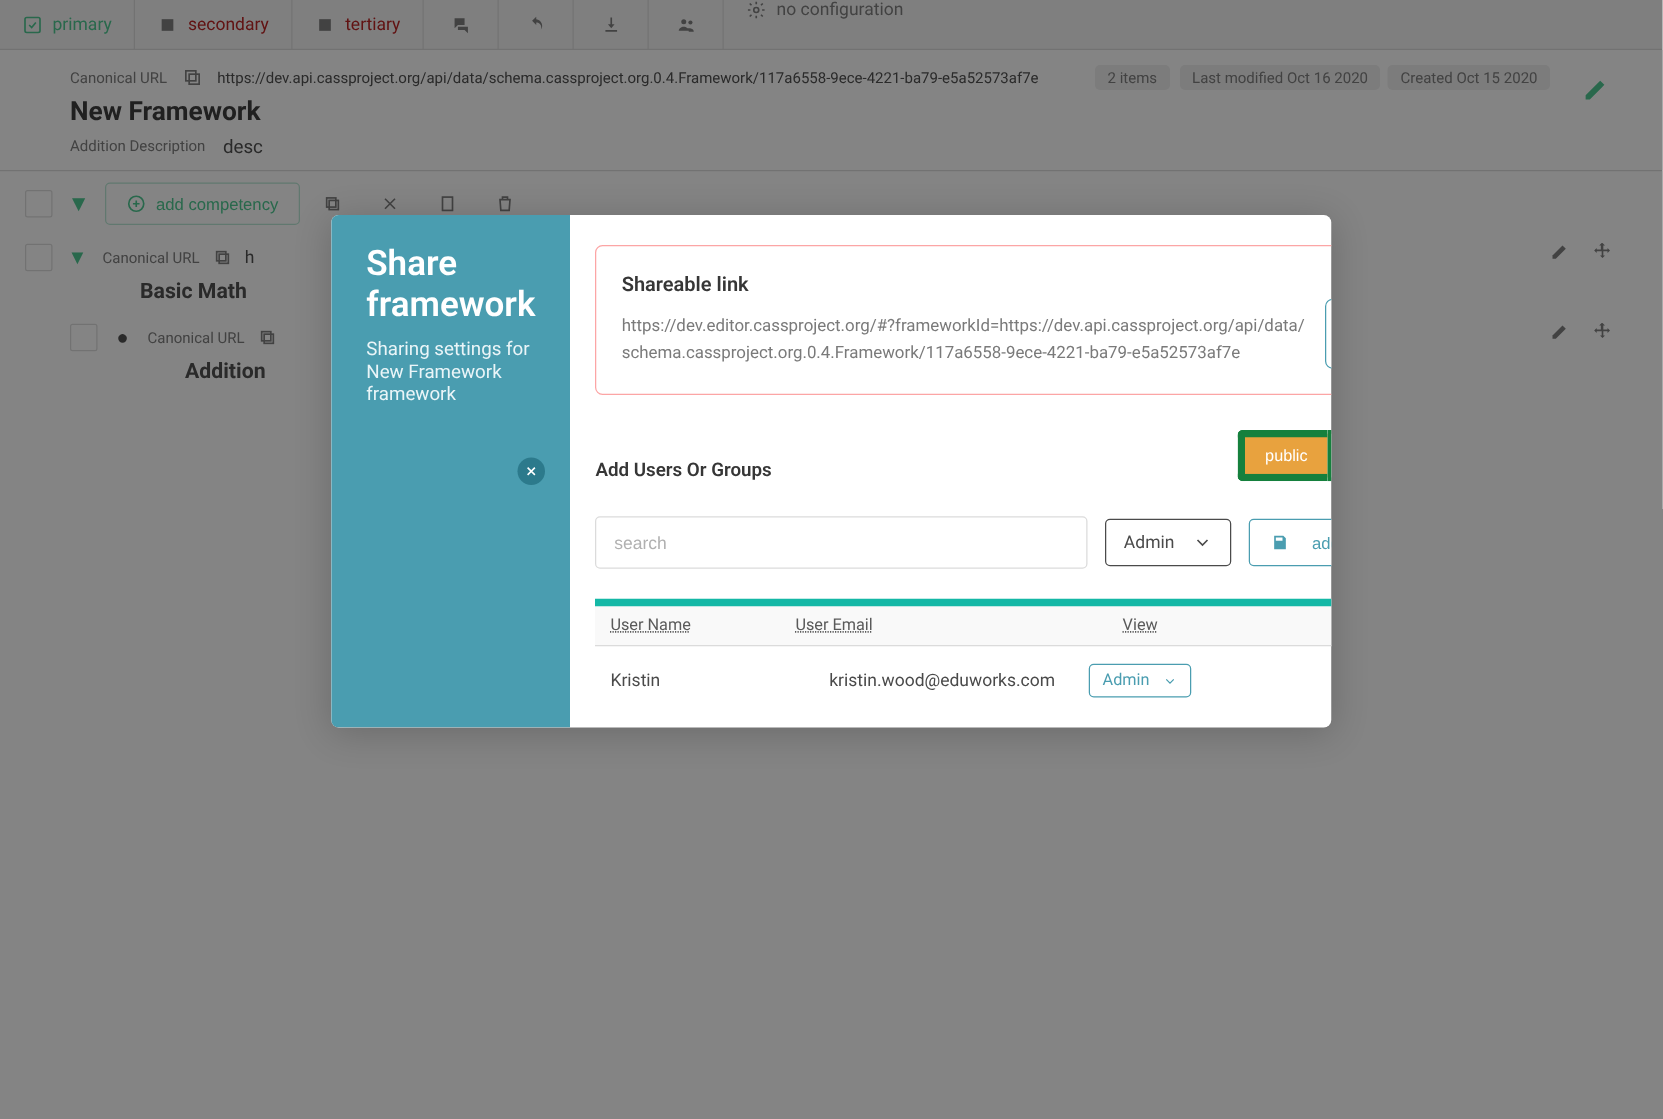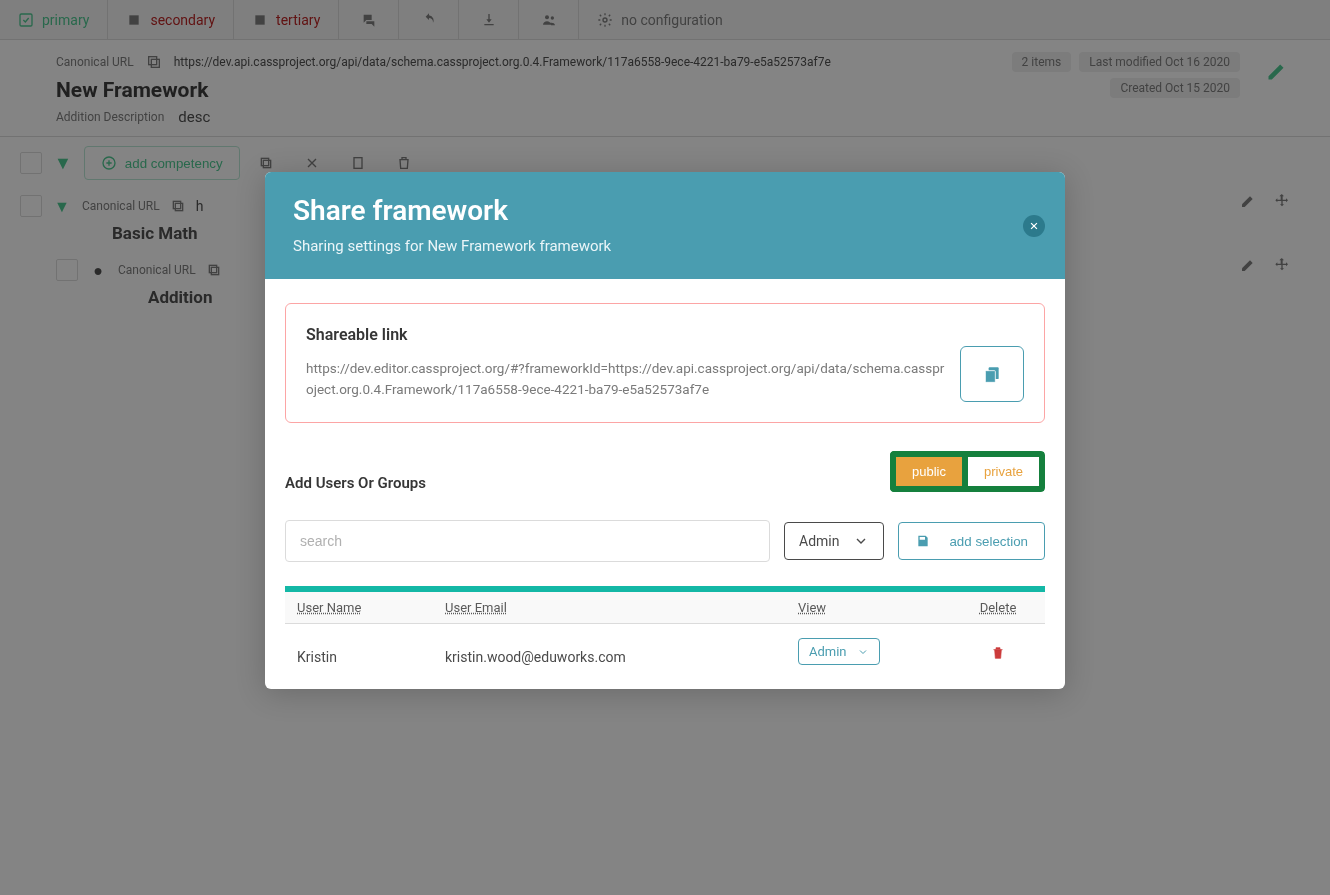--- a/index.html
+++ b/index.html
@@ -1,33 +1,33 @@
 <!DOCTYPE html>
 <html><head>
 <meta charset="utf-8">
 <style>
 * { box-sizing: border-box; margin: 0; padding: 0; }
 body { font-family: -apple-system, BlinkMacSystemFont, "Segoe UI", Roboto, sans-serif; font-size: 14px; color: #4a4a4a; background: #fff; width: 1330px; height: 895px; overflow: hidden; position: relative; }
 
 
-.top-toolbar { height: 40px; background: #f5f5f5; border-bottom: 1px solid #dbdbdb; display: flex; align-items: center; }
+.top-toolbar { height: 40px; background: #f5f5f5; border-bottom: 1px solid #dbdbdb; display: flex; align-items: flex-start; }
 .top-toolbar .tab { display: flex; align-items: center; gap: 8px; padding: 0 18px; height: 40px; color: #b91c1c; border-right: 1px solid #dbdbdb; cursor: pointer; }
 .top-toolbar .tab.active { color: #48c78e; }
 .top-toolbar .iconbtn { width: 60px; display: flex; align-items: center; justify-content: center; height: 40px; border-right: 1px solid #dbdbdb; color: #7a7a7a; cursor: pointer; }
 .top-toolbar .config { display: flex; align-items: center; gap: 8px; padding: 0 18px; color: #7a7a7a; }
 
 
 .fw-header { padding: 14px 40px 10px 56px; border-bottom: 1px solid #dbdbdb; position: relative; }
 .fw-header .row1 { display: flex; align-items: center; gap: 12px; }
 .fw-header .label-small { color: #7a7a7a; font-size: 12px; }
 .fw-header .url { color: #4a4a4a; font-size: 12px; }
 .fw-header .title { font-size: 21px; font-weight: 700; color: #363636; margin-top: 8px; }
 .fw-header .row3 { display: flex; align-items: center; gap: 14px; margin-top: 6px; }
 .fw-header .desc { color: #4a4a4a; font-size: 15px; }
-.fw-header .badges { position: absolute; right: 90px; top: 12px; display: flex; flex-direction: column; align-items: flex-end; gap: 6px; }
+.fw-header .badges { position: absolute; right: 90px; top: 12px; display: flex; flex-direction: row; align-items: flex-end; gap: 6px; }
 .fw-header .badge-row { display: flex; gap: 8px; }
 .badge { background: #eee; color: #7a7a7a; border-radius: 4px; padding: 3px 10px; font-size: 12px; }
 .fw-header .edit-icon { position: absolute; right: 44px; top: 22px; color: #48c78e; cursor: pointer; }
 
 
 .action-row { display: flex; align-items: center; gap: 6px; padding: 8px 10px 8px 20px; }
 .action-row .chk { width: 22px; height: 22px; border: 1px solid #dbdbdb; border-radius: 2px; background: #fff; }
 .action-row .chev { color: #48c78e; font-size: 18px; padding: 0 6px; }
 .btn-outline-teal { border: 1px solid #b8e6d4; color: #48c78e; background: #fff; border-radius: 4px; padding: 8px 16px; display: flex; align-items: center; gap: 8px; cursor: pointer; }
 .action-row .mini { width: 40px; height: 36px; display: flex; align-items: center; justify-content: center; color: #7a7a7a; cursor: pointer; }
@@ -39,21 +39,21 @@
 .hier-row.level2 { margin-left: 36px; }
 .hier-row .chk { width: 22px; height: 22px; border: 1px solid #dbdbdb; border-radius: 2px; background: #fff; }
 .hier-row .caret { color: #48c78e; font-size: 16px; width: 20px; text-align: center; }
 .hier-row .label-small { color: #7a7a7a; font-size: 12px; }
 .hier-row .right-icons { position: absolute; right: 40px; top: 4px; display: flex; gap: 18px; color: #7a7a7a; }
 
 
 .overlay { position: absolute; inset: 0; background: rgba(10,10,10,0.5); display: flex; align-items: flex-start; justify-content: center; }
 
 
-.modal { width: 800px; background: #fff; border-radius: 6px; margin-top: 172px; overflow: hidden; box-shadow: 0 4px 30px rgba(0,0,0,0.2); display: flex; flex-direction: column; }
+.modal { width: 800px; background: #fff; border-radius: 6px; margin-top: 172px; overflow: hidden; box-shadow: 0 4px 30px rgba(0,0,0,0.2); display: flex; flex-direction: row; }
 .modal-header { background: #4a9db0; color: #fff; padding: 22px 28px 24px; position: relative; }
 .modal-header h1 { font-size: 28px; font-weight: 600; margin-bottom: 10px; }
 .modal-header .subtitle { font-size: 15px; color: #eaf5f8; }
 .modal-close { position: absolute; right: 20px; top: 50%; transform: translateY(-50%); width: 22px; height: 22px; border-radius: 50%; background: #2c7a8c; color: #fff; display: flex; align-items: center; justify-content: center; font-size: 12px; cursor: pointer; }
 
 .modal-body { padding: 24px 20px 10px; }
 
 .share-box { border: 1px solid #fca5a5; border-radius: 6px; padding: 18px 20px 20px; display: flex; gap: 14px; align-items: center; }
 .share-box .left { flex: 1; }
 .share-box h3 { font-size: 16px; font-weight: 600; color: #363636; margin-bottom: 14px; }
@@ -69,21 +69,21 @@
 
 .controls-row { display: flex; gap: 14px; margin-top: 28px; align-items: center; }
 .search-input { flex: 1; border: 1px solid #dbdbdb; border-radius: 4px; padding: 12px 14px; font-size: 14px; color: #4a4a4a; }
 .search-input::placeholder { color: #b0b0b0; }
 .role-select { border: 1px solid #4a4a4a; border-radius: 4px; padding: 10px 14px; display: flex; align-items: center; gap: 14px; cursor: pointer; background: #fff; color: #4a4a4a; }
 .add-sel-btn { border: 1px solid #4a9db0; border-radius: 4px; padding: 10px 16px; display: flex; align-items: center; gap: 18px; color: #4a9db0; cursor: pointer; background: #fff; }
 
 .user-table { margin-top: 24px; width: 100%; }
 .user-table .thead { display: flex; padding: 8px 12px; background: #f9f9f9; border-bottom: 1px solid #dbdbdb; border-top: 6px solid #14b8a6; }
 .user-table .th { font-size: 13px; color: #5a5a5a; text-decoration: underline dotted; }
-.user-table .tr { display: flex; padding: 14px 12px; align-items: flex-end; }
+.user-table .tr { display: flex; padding: 14px 12px; align-items: center; gap: 27px; }
 .col-name { width: 148px; }
 .col-email { flex: 1; }
 .col-view { width: 165px; }
 .col-del { width: 70px; text-align: center; }
 .role-badge { border: 1px solid #4a9db0; color: #4a9db0; border-radius: 4px; padding: 5px 10px; display: inline-flex; align-items: center; gap: 10px; font-size: 13px; cursor: pointer; background: #fff; }
 .del-icon { color: #cc3b3b; cursor: pointer; font-size: 15px; }
 
 .modal-footer { border-top: 1px solid #eee; padding: 18px 20px 24px; }
 .done-btn { border: 1px solid #4a9db0; color: #4a9db0; background: #fff; border-radius: 4px; padding: 8px 18px; cursor: pointer; font-size: 14px; }
 

